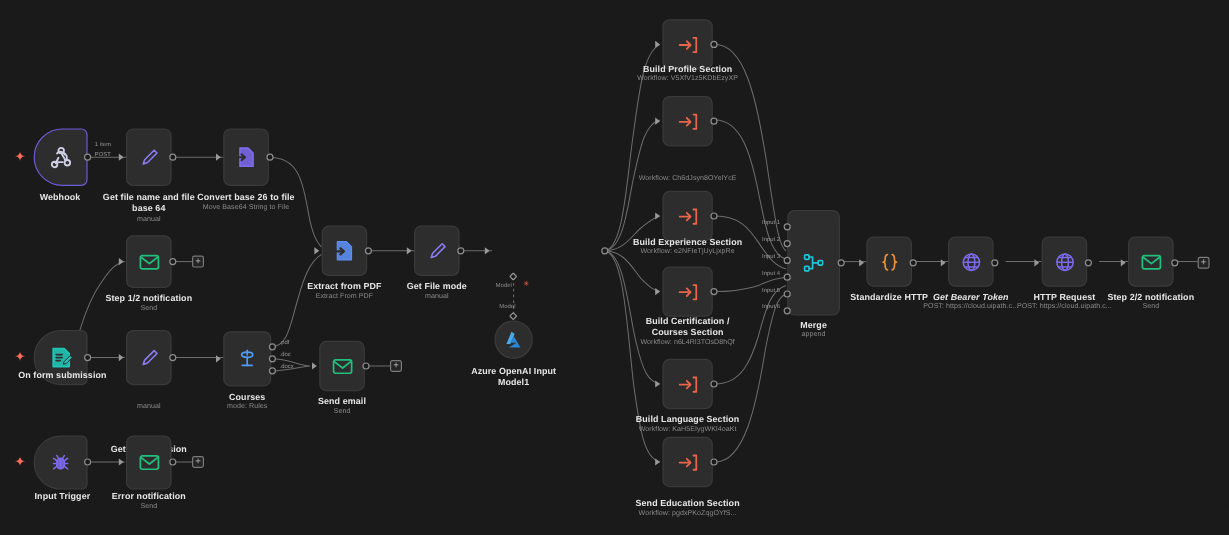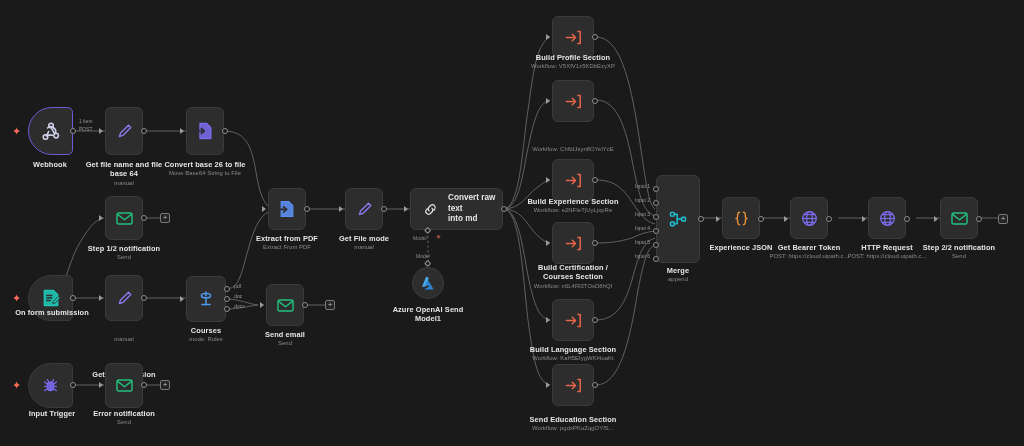--- a/index.html
+++ b/index.html
@@ -378,47 +378,37 @@
       <svg width="19" height="19" viewBox="0 0 24 24" fill="none" stroke="#8a7bf0" stroke-width="1.7" stroke-linejoin="round">
         <path d="M5.5 18.5 L7 14 L17 4 L20 7 L10 17 Z"></path>
       </svg>
     </span>
   </div>
   <div class="port in-arrow" style="left:339px; top:206px;"></div>
   <div class="port" style="left:381px; top:206px;"></div>
   <div class="label" style="left:324px; top:234px; width:80px;">Get File mode</div>
   <div class="sublabel" style="left:324px; top:244px; width:80px;">manual</div>
 
-  <div class="node wide" style="left:410px; top:188px; width:93px; height:42px;">
-    <span class="icon">
-      <svg width="17" height="17" viewBox="0 0 24 24" fill="none" stroke="#e8e8e8" stroke-width="1.7" stroke-linecap="round">
-        <path d="M10 14 A4 4 0 0 1 10 8.4 L12.5 6 A4 4 0 0 1 18 11.6 L16.6 13"></path>
-        <path d="M14 10 A4 4 0 0 1 14 15.6 L11.5 18 A4 4 0 0 1 6 12.4 L7.4 11"></path>
-      </svg>
-    </span>
-    <span class="inline-title" style="white-space:pre-line;">Convert raw text
-into md</span>
-  </div>
   <div class="port in-arrow" style="left:404px; top:206px;"></div>
   <div class="port" style="left:501px; top:206px;"></div>
   <div class="port diamond" style="left:425px; top:228px;"></div>
   <div class="modellabel" style="left:413px; top:235px;">Model</div>
   <div class="trigger-bolt" style="left:436px; top:232px; font-size:6px;">✳</div>
 
   <div class="port diamond" style="left:425px; top:261px;"></div>
   <div class="modellabel" style="left:416px; top:253px;">Model</div>
   <div class="round-node" style="left:412px; top:267px;">
     <span class="icon">
       <svg width="18" height="18" viewBox="0 0 24 24" fill="none">
         <path d="M9.6 3.2 L4 17 L8.4 17 L13.2 5.4 Z" fill="#4aa8e8"></path>
         <path d="M12.1 8.1 L8.6 15.6 L15.2 15.6 L6.8 20.8 L19.6 20.8 Z" fill="#2b85d6"></path>
       </svg>
     </span>
   </div>
-  <div class="label" style="left:382px; top:305px; width:92px;">Azure OpenAI Send
+  <div class="label" style="left:382px; top:305px; width:92px;">Azure OpenAI Input
 Model1</div>
 
   <div class="node" style="left:552px; top:16px; width:42px; height:42px;">
     <span class="icon">
       <svg width="19" height="19" viewBox="0 0 24 24" fill="none" stroke="#e8654a" stroke-width="1.9" stroke-linecap="round" stroke-linejoin="round">
         <path d="M3 12 H14"></path>
         <path d="M10.5 8 L14.5 12 L10.5 16"></path>
         <path d="M17.5 4.5 H20.5 V19.5 H17.5"></path>
       </svg>
     </span>
@@ -528,35 +518,35 @@
   <div class="node" style="left:722px; top:197px; width:38px; height:42px;">
     <span class="icon">
       <svg width="19" height="19" viewBox="0 0 24 24" fill="none" stroke="#e8913a" stroke-width="1.8" stroke-linecap="round" stroke-linejoin="round">
         <path d="M9.5 4 C7 4 7 8 7 10 C7 11.3 5.8 12 5 12 C5.8 12 7 12.7 7 14 C7 16 7 20 9.5 20"></path>
         <path d="M14.5 4 C17 4 17 8 17 10 C17 11.3 18.2 12 19 12 C18.2 12 17 12.7 17 14 C17 16 17 20 14.5 20"></path>
       </svg>
     </span>
   </div>
   <div class="port in-arrow" style="left:716px; top:216px;"></div>
   <div class="port" style="left:758px; top:216px;"></div>
-  <div class="label" style="left:699px; top:243px; width:84px;">Experience JSON</div>
+  <div class="label" style="left:699px; top:243px; width:84px;">Standardize HTTP</div>
 
   <div class="node" style="left:790px; top:197px; width:38px; height:42px;">
     <span class="icon">
       <svg width="19" height="19" viewBox="0 0 24 24" fill="none" stroke="#7b6bec" stroke-width="1.6">
         <circle cx="12" cy="12" r="8.6"></circle>
         <ellipse cx="12" cy="12" rx="3.6" ry="8.6"></ellipse>
         <path d="M3.6 12 H20.4"></path>
         <path d="M5.1 7 H18.9 M5.1 17 H18.9"></path>
       </svg>
     </span>
   </div>
   <div class="port in-arrow" style="left:784px; top:216px;"></div>
   <div class="port" style="left:826px; top:216px;"></div>
-  <div class="label" style="left:767px; top:243px; width:84px;">Get Bearer Token</div>
+  <div class="label" style="left:767px; top:243px; width:84px;font-style:italic;">Get Bearer Token</div>
   <div class="sublabel" style="left:761px; top:253px; width:96px;">POST: https://cloud.uipath.c...</div>
 
   <div class="node" style="left:868px; top:197px; width:38px; height:42px;">
     <span class="icon">
       <svg width="19" height="19" viewBox="0 0 24 24" fill="none" stroke="#7b6bec" stroke-width="1.6">
         <circle cx="12" cy="12" r="8.6"></circle>
         <ellipse cx="12" cy="12" rx="3.6" ry="8.6"></ellipse>
         <path d="M3.6 12 H20.4"></path>
         <path d="M5.1 7 H18.9 M5.1 17 H18.9"></path>
       </svg>

